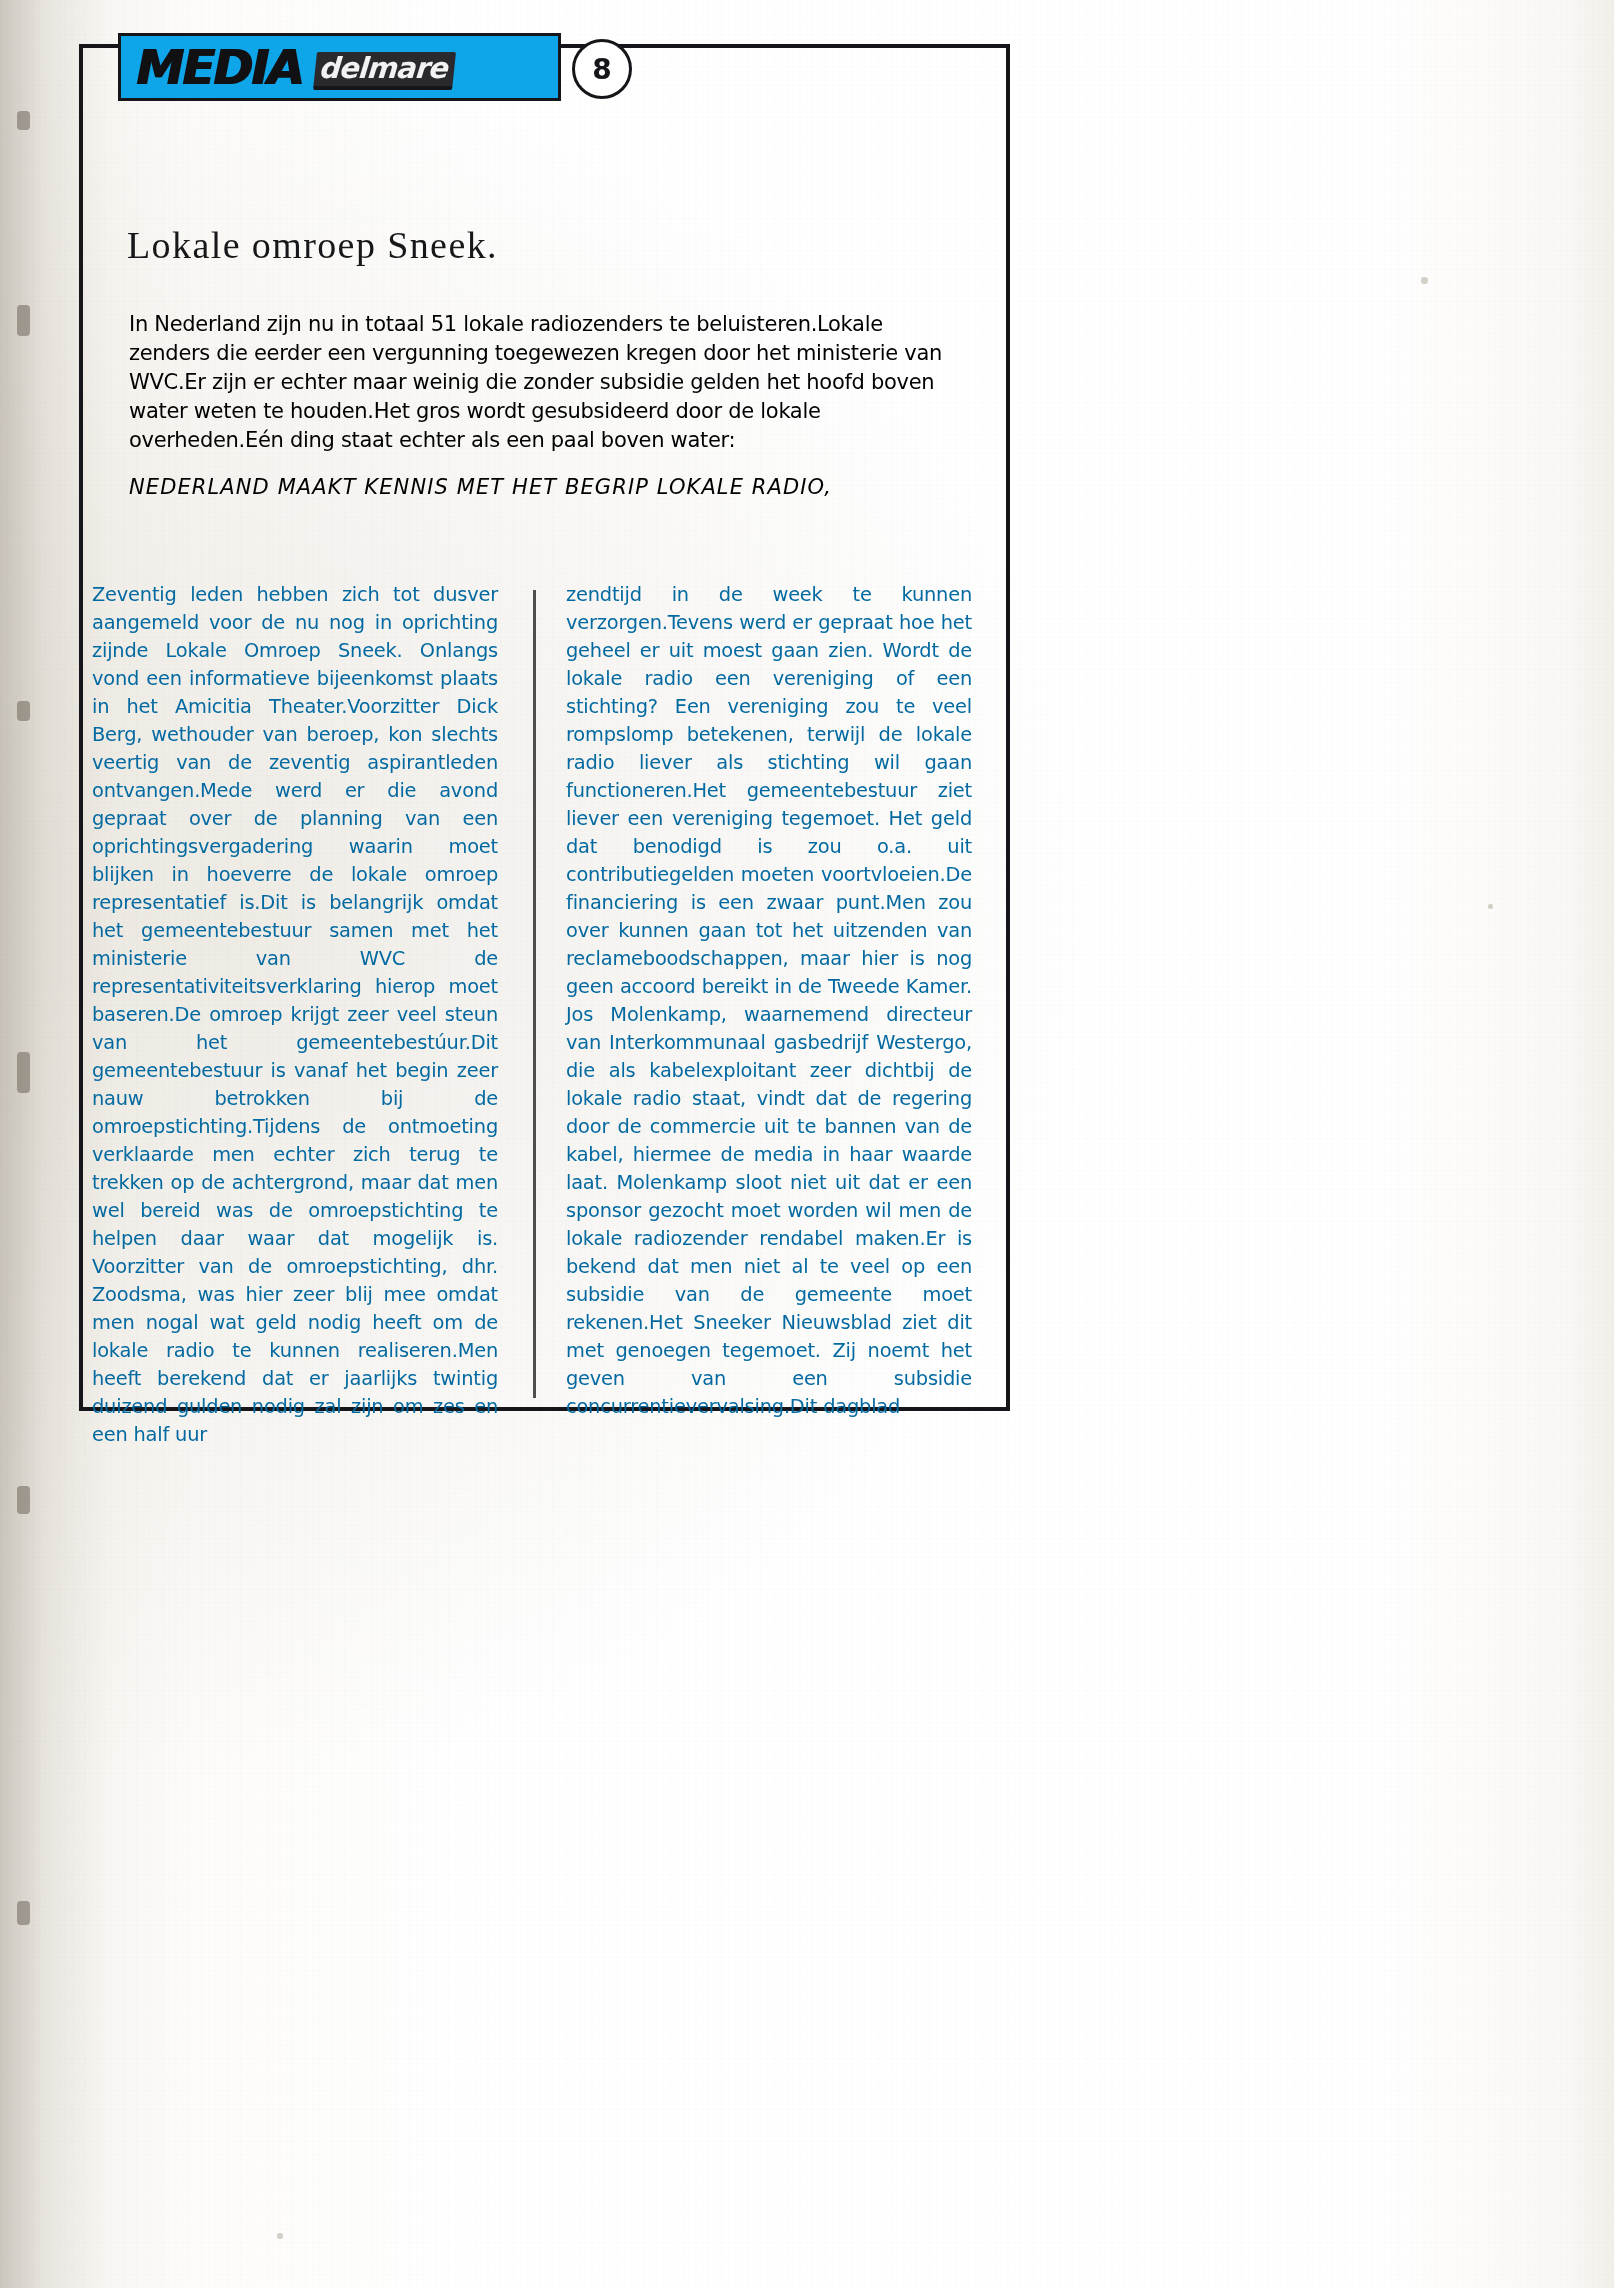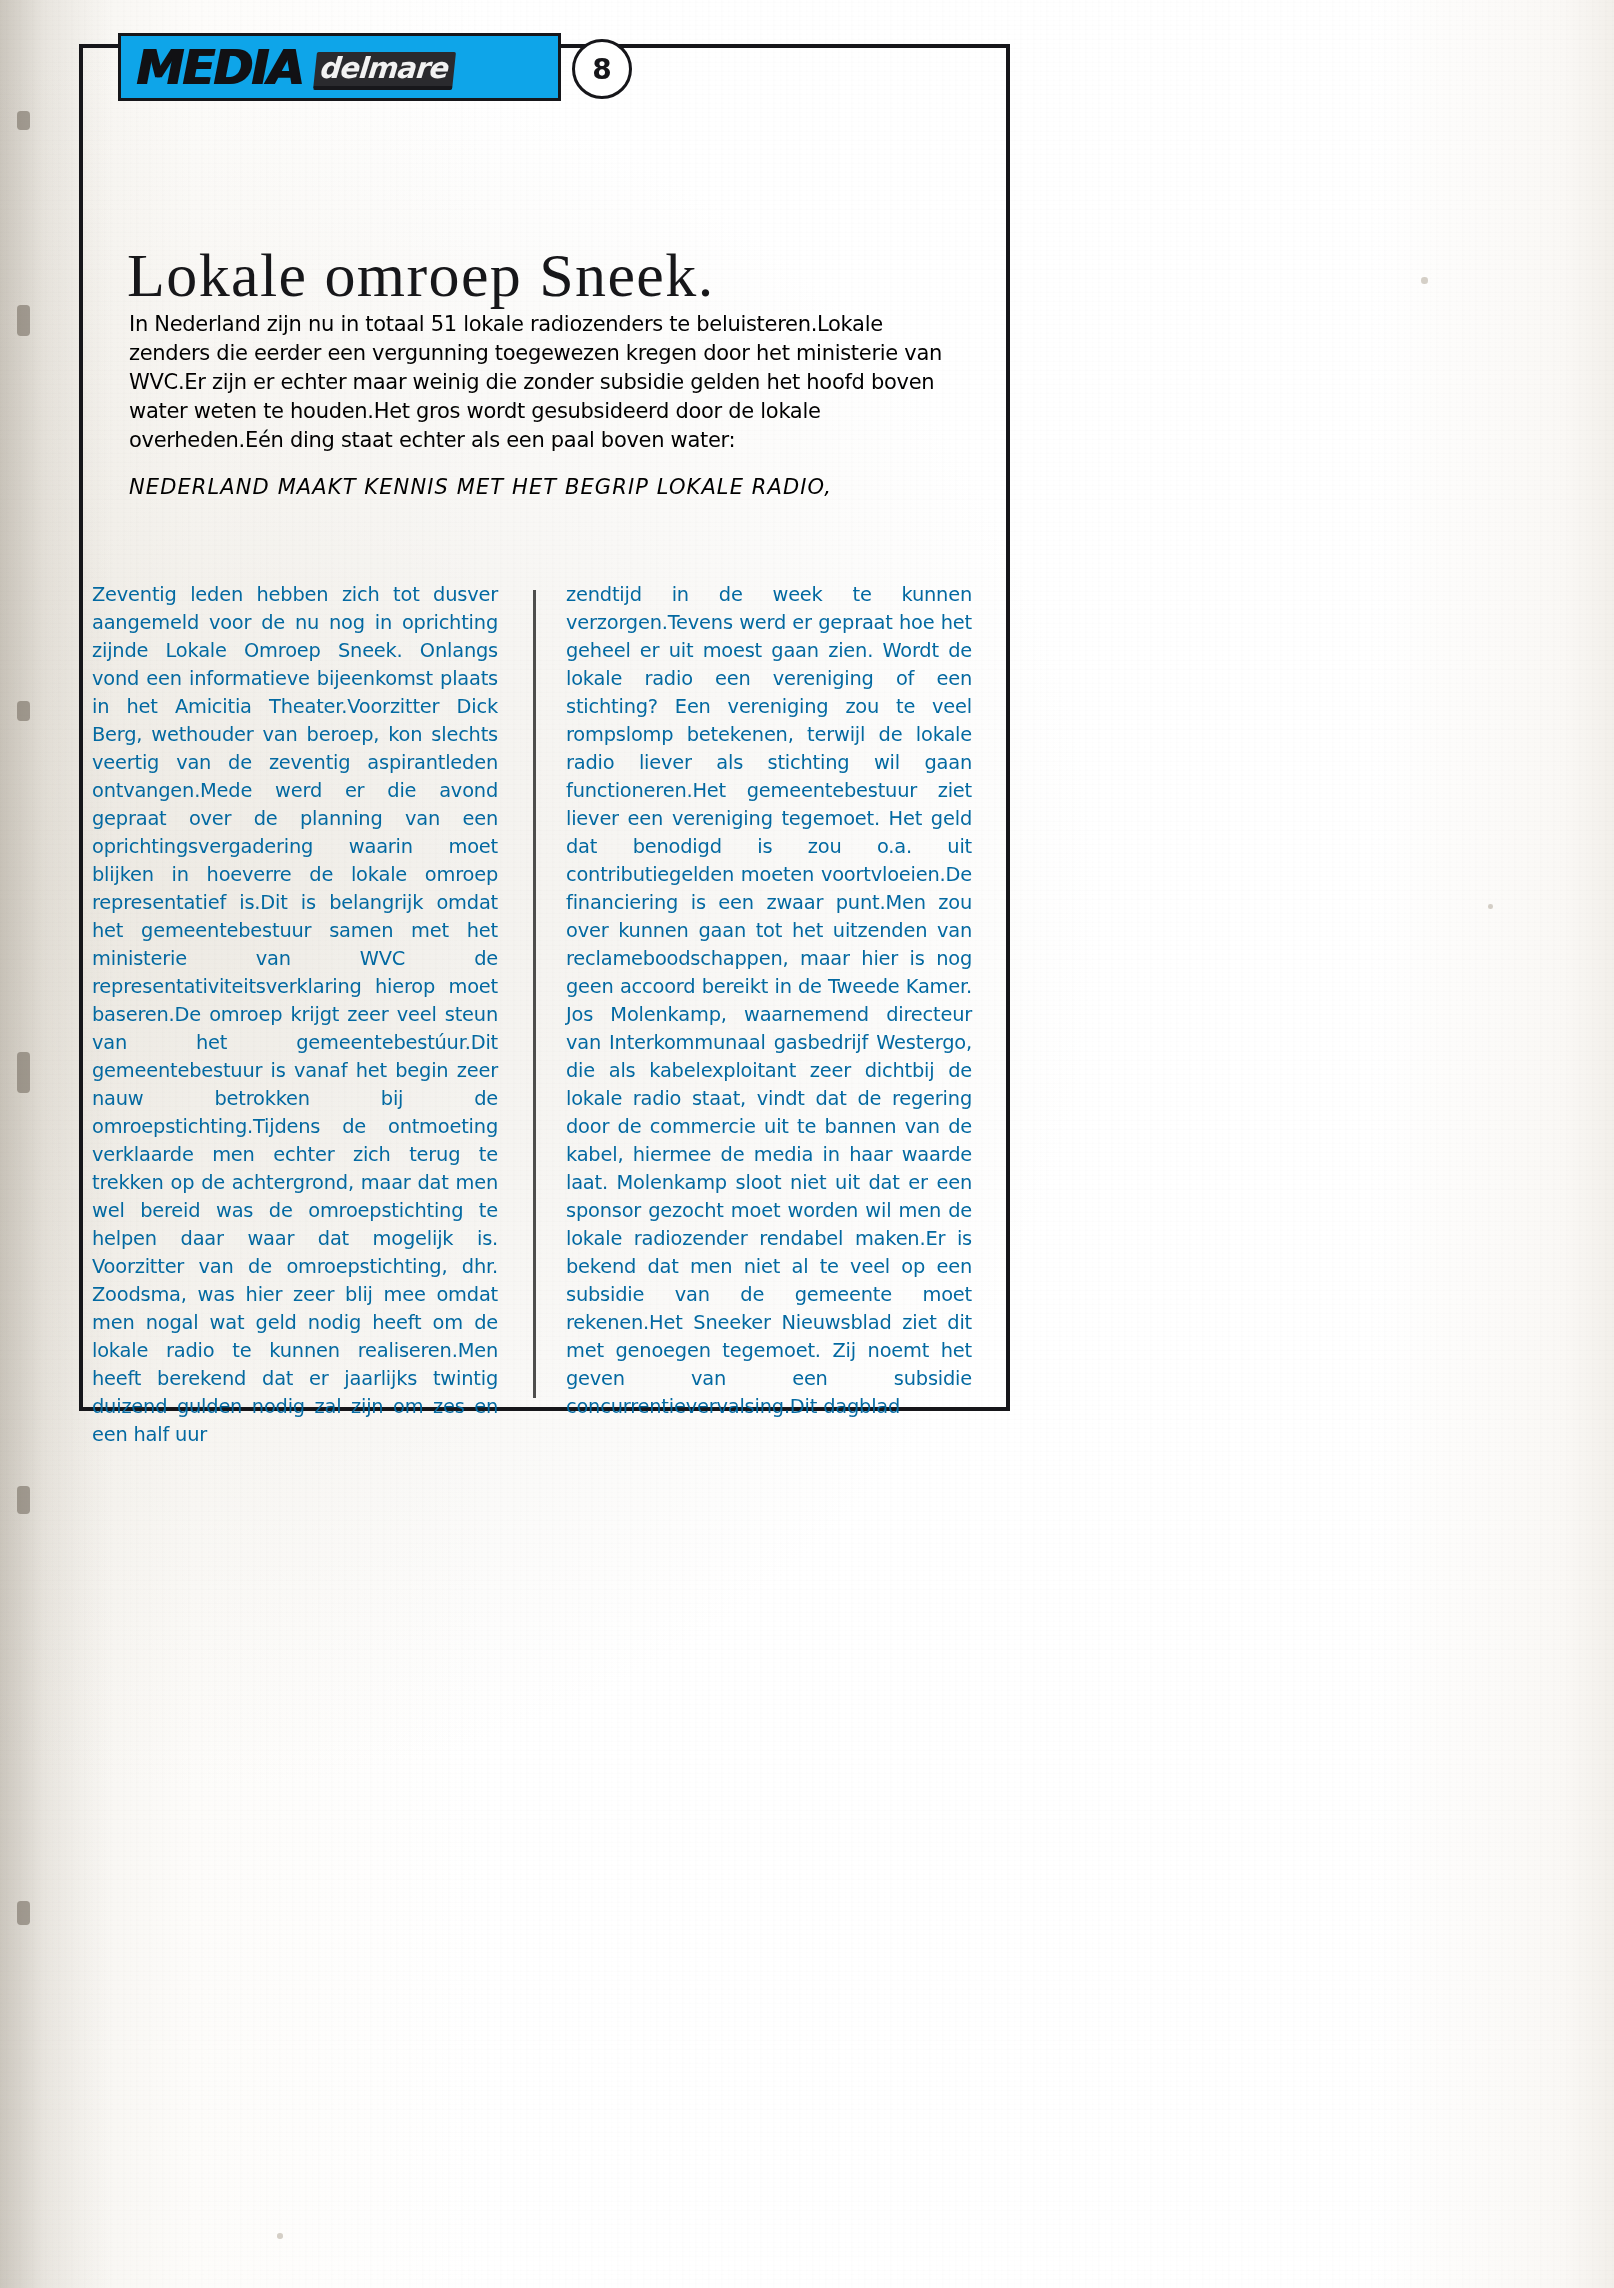--- a/index.html
+++ b/index.html
@@ -125,21 +125,21 @@
     font-size: 28px;
     color: #16161a;
   }
 
   
   .headline {
     position: absolute;
     left: 127px;
     top: 198px;
     font-family: "Liberation Serif", serif;
-    font-size: 62px;
+    font-size: 38px;
     letter-spacing: 1.4px;
     color: #17171a;
     font-weight: 400;
   }
 
   
   .lead {
     position: absolute;
     left: 129px;
     top: 310px;

